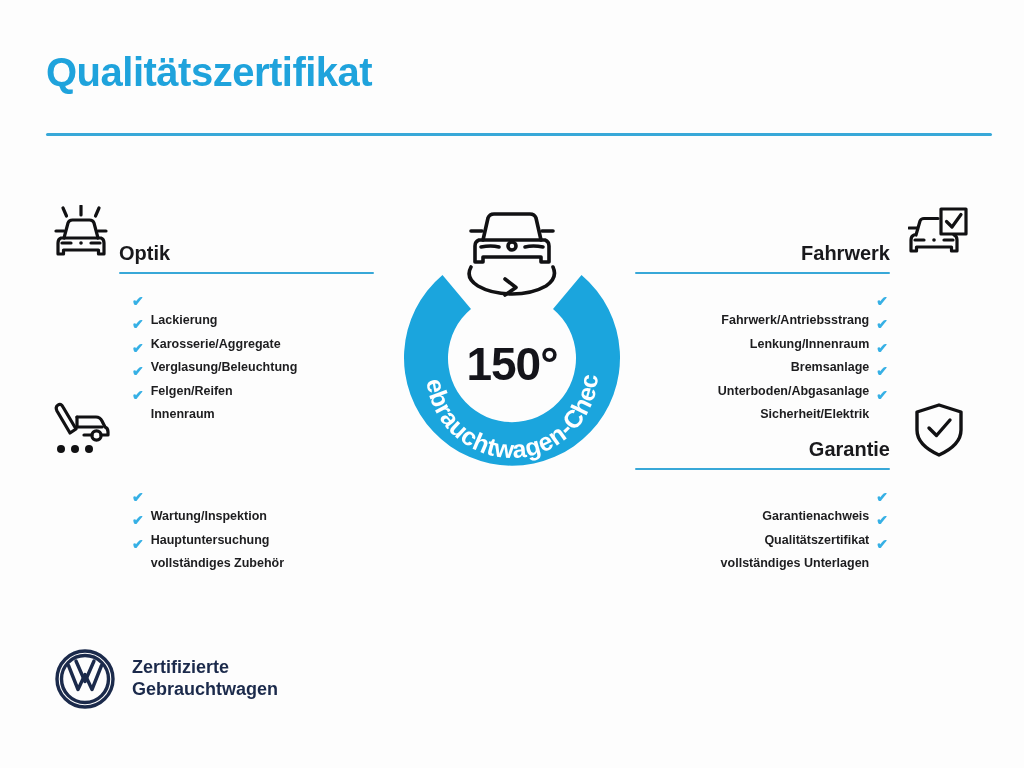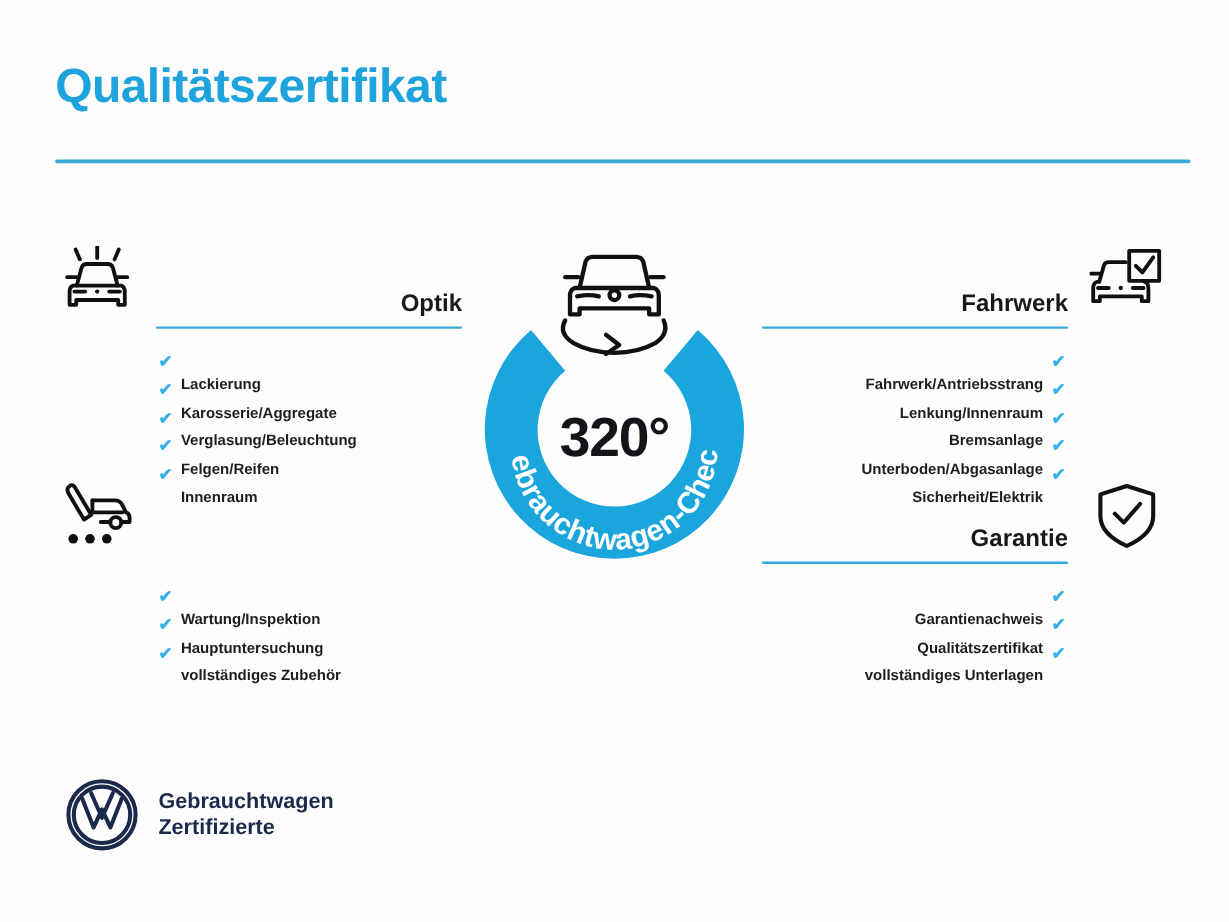--- a/index.html
+++ b/index.html
@@ -71,21 +71,21 @@
   }
   .section.left  .sec-icon { left: -2px; }
   .section.right .sec-icon { right: -2px; }
   .sec-icon svg { display: block; }
 
   .sec-titlebox {
     position: absolute;
     bottom: 0;
     width: 255px;
   }
-  .section.left  .sec-titlebox { left: 84px;  text-align: right;  }
+  .section.left  .sec-titlebox { left: 73px;  text-align: left;  }
   .section.right .sec-titlebox { right: 84px; text-align: right; }
 
   .sec-title {
     font-size: 20px;
     font-weight: bold;
     color: #19191c;
     line-height: 1;
     padding-bottom: 9px;
     white-space: nowrap;
   }
@@ -352,31 +352,31 @@
         <line x1="17" y1="35" x2="28" y2="35"></line>
         <line x1="88" y1="35" x2="99" y2="35"></line>
         <path d="M27 51 Q37 49 45 51"></path>
         <path d="M71 51 Q79 49 89 51"></path>
         <circle cx="58" cy="50" r="4"></circle>
         <path d="M17 71 Q11 82 24 90 Q38 98 58 98 Q78 98 92 90 Q104 82 99 71"></path>
         <path d="M51 83 L62 91.5 L51 99"></path>
       </svg>
     </div>
 
-    <div class="badge-360">320°</div>
+    <div class="badge-360">150°</div>
   </div>
 
   <div class="vw-block">
     <div class="vw-mark">
       <svg width="62" height="62" viewBox="0 0 62 62" fill="none" stroke="#1b2a4b" stroke-width="3.4" stroke-linecap="round" stroke-linejoin="round">
         <circle cx="31" cy="31" r="28"></circle>
         <circle cx="31" cy="31" r="23.5"></circle>
         <path d="M14.5 17.5 L24 41.5 L31 26.5 L38 41.5 L47.5 17.5"></path>
         <path d="M22 13 L31 33.5 L40 13"></path>
       </svg>
     </div>
     <div class="vw-text">
+      <div>Zertifizierte</div>
       <div>Gebrauchtwagen</div>
-      <div>Zertifizierte</div>
     </div>
   </div>
 
 </div>
 
 </body></html>

